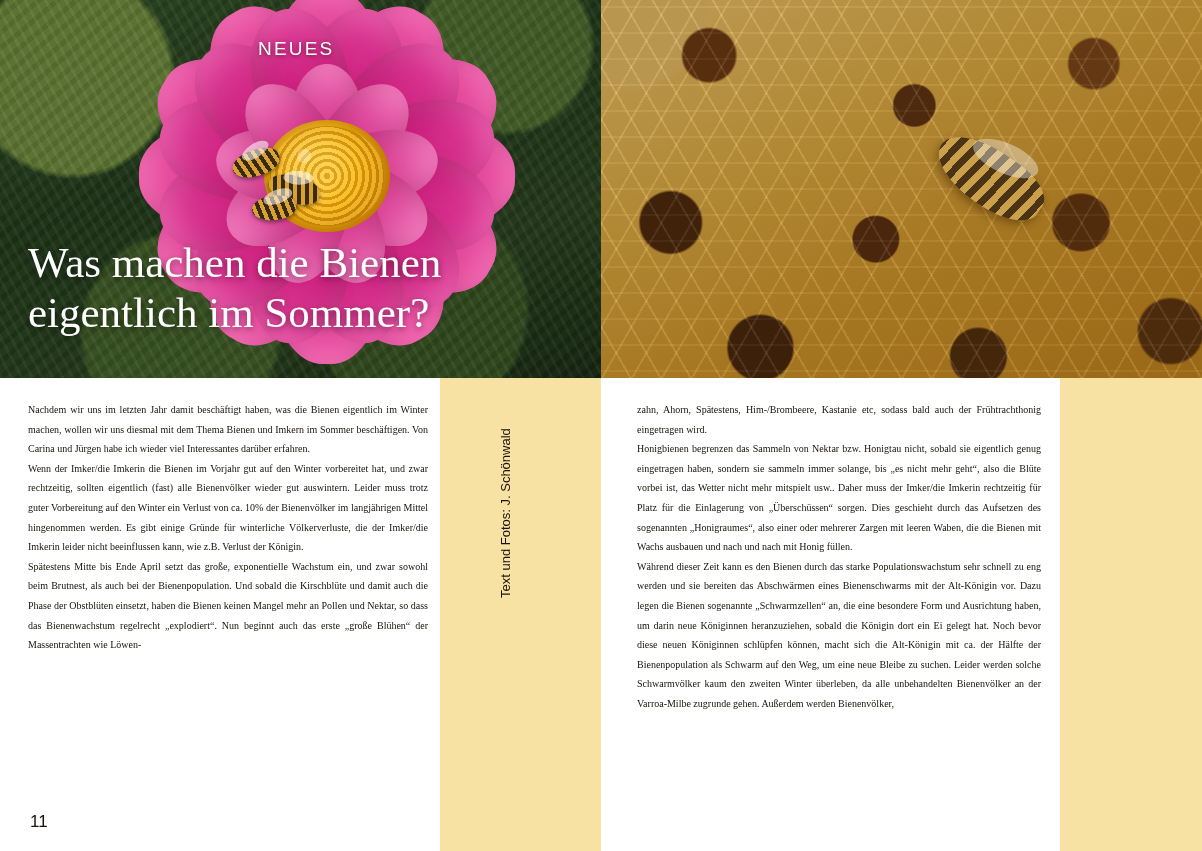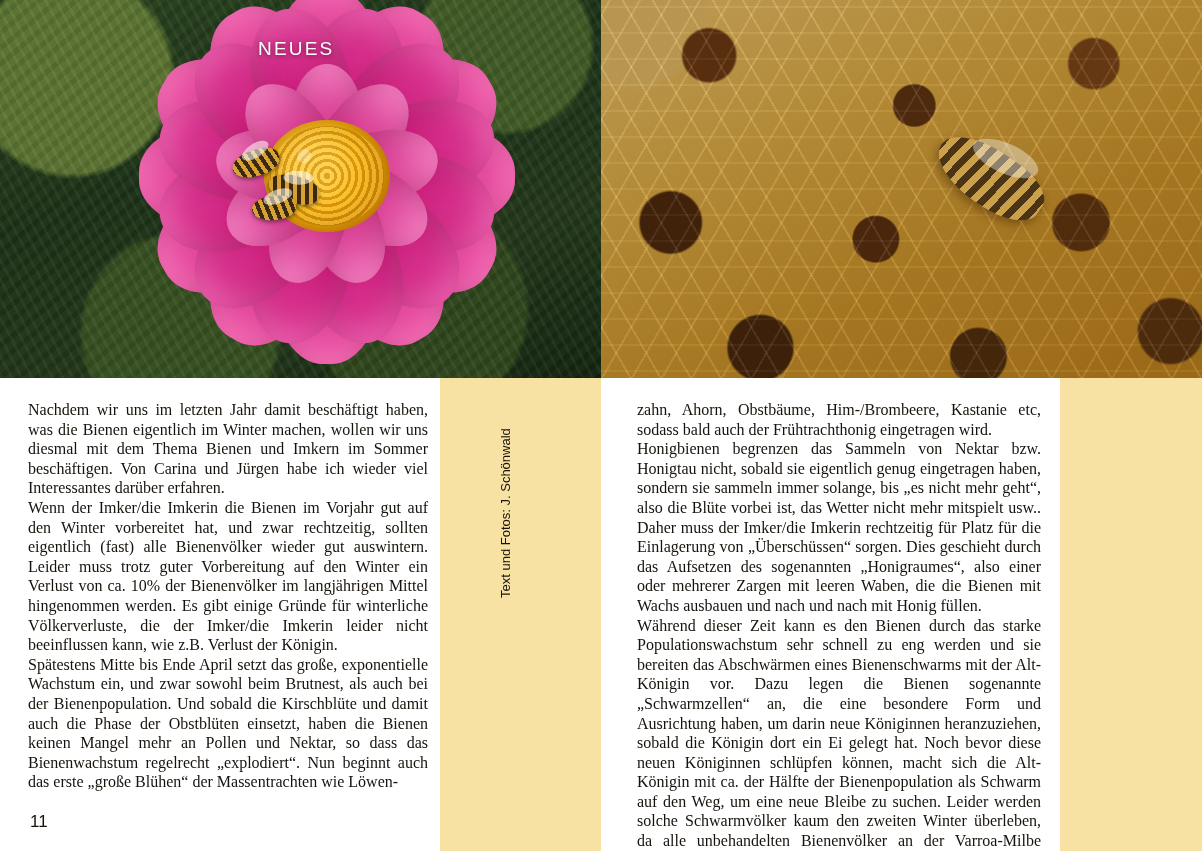--- a/index.html
+++ b/index.html
@@ -247,21 +247,21 @@
     position: absolute;
     left: 601px;
     top: 378px;
     width: 459px;
     height: 473px;
     background: #ffffff;
   }
 
   .body-col {
     position: absolute;
-    font-size: 16px;
+    font-size: 10px;
     line-height: 19.6px;
     color: #17120c;
     text-align: justify;
   }
   .body-col p {
     margin: 0;
   }
 
   .col-left {
     left: 28px;
@@ -347,40 +347,44 @@
         </div>
       <div class="bee b2">
           <span class="wing"></span>
         </div>
       <div class="bee b3">
           <span class="wing"></span>
         </div>
 
       <div class="kicker">NEUES</div>
 
+      <div class="headline">
+        <span class="l1">Was machen die Bienen</span>
+        <span class="l2">eigentlich im Sommer?</span>
+      </div>
     </div>
 
     <div class="hero-right">
       <div class="comb"></div>
       <div class="comb-bee"></div>
     </div>
   </div>
 
   <div class="band"></div>
   <div class="col-white-left"></div>
   <div class="col-white-right"></div>
 
   <div class="body-col col-left">
     <p>Nachdem wir uns im letzten Jahr damit beschäftigt haben, was die Bienen eigentlich im Winter machen, wollen wir  uns diesmal mit dem Thema Bienen und Imkern im Sommer beschäftigen. Von  Carina und Jürgen habe ich wieder viel Interessantes darüber erfahren.</p>
     <p>Wenn der Imker/die Imkerin die Bienen im Vorjahr gut auf den Winter vorbereitet hat, und zwar rechtzeitig, sollten eigentlich (fast) alle Bienenvölker wieder gut auswintern. Leider muss trotz guter Vorbereitung auf den Winter ein Verlust von ca. 10% der Bienenvölker im langjährigen Mittel hingenommen werden. Es gibt einige Gründe für winterliche Völkerverluste, die der Imker/die Imkerin leider nicht beeinflussen kann, wie z.B. Verlust der Königin.</p>
     <p>Spätestens Mitte bis Ende April setzt das große, exponentielle Wachstum ein, und zwar sowohl beim Brutnest, als auch bei der Bienenpopulation. Und sobald die Kirschblüte und damit auch die Phase der Obstblüten einsetzt, haben die Bienen keinen Mangel mehr an Pollen und Nektar, so dass das Bienenwachstum regelrecht „explodiert“. Nun beginnt auch das erste „große Blühen“ der Massentrachten wie Löwen-</p>
   </div>
 
   <div class="body-col col-right">
-    <p>zahn, Ahorn, Obstbäume, Him-/Brombeere, Kastanie etc, sodass bald auch der Frühtrachthonig eingetragen wird.</p>
+    <p>zahn, Ahorn, Spätestens, Him-/Brombeere, Kastanie etc, sodass bald auch der Frühtrachthonig eingetragen wird.</p>
     <p>Honigbienen begrenzen das Sammeln von Nektar bzw. Honigtau nicht, sobald sie eigentlich genug eingetragen haben, sondern sie sammeln immer solange, bis „es nicht mehr geht“, also die Blüte vorbei ist, das Wetter nicht mehr mitspielt usw.. Daher muss der Imker/die Imkerin rechtzeitig für Platz für die Einlagerung von „Überschüssen“ sorgen. Dies geschieht durch das Aufsetzen des sogenannten „Honigraumes“, also einer oder mehrerer Zargen mit leeren Waben, die die Bienen mit Wachs ausbauen und nach und nach mit Honig füllen.</p>
     <p>Während dieser Zeit kann es den Bienen durch das starke Populationswachstum sehr schnell zu eng werden und sie bereiten das Abschwärmen eines Bienenschwarms mit der Alt-Königin vor. Dazu legen die Bienen sogenannte „Schwarmzellen“ an, die eine besondere Form und Ausrichtung haben, um darin neue Königinnen heranzuziehen, sobald die Königin dort ein Ei gelegt hat. Noch bevor diese neuen Königinnen schlüpfen können, macht sich die Alt-Königin mit ca. der Hälfte der Bienenpopulation als Schwarm auf den Weg, um eine neue Bleibe zu suchen. Leider werden solche Schwarmvölker kaum den zweiten Winter überleben, da alle unbehandelten Bienenvölker an der Varroa-Milbe zugrunde gehen. Außerdem werden Bienenvölker,</p>
   </div>
 
   <div class="credit">Text und Fotos: J. Schönwald</div>
 
   <div class="folio">11</div>
 </div>
 
 </body></html>

